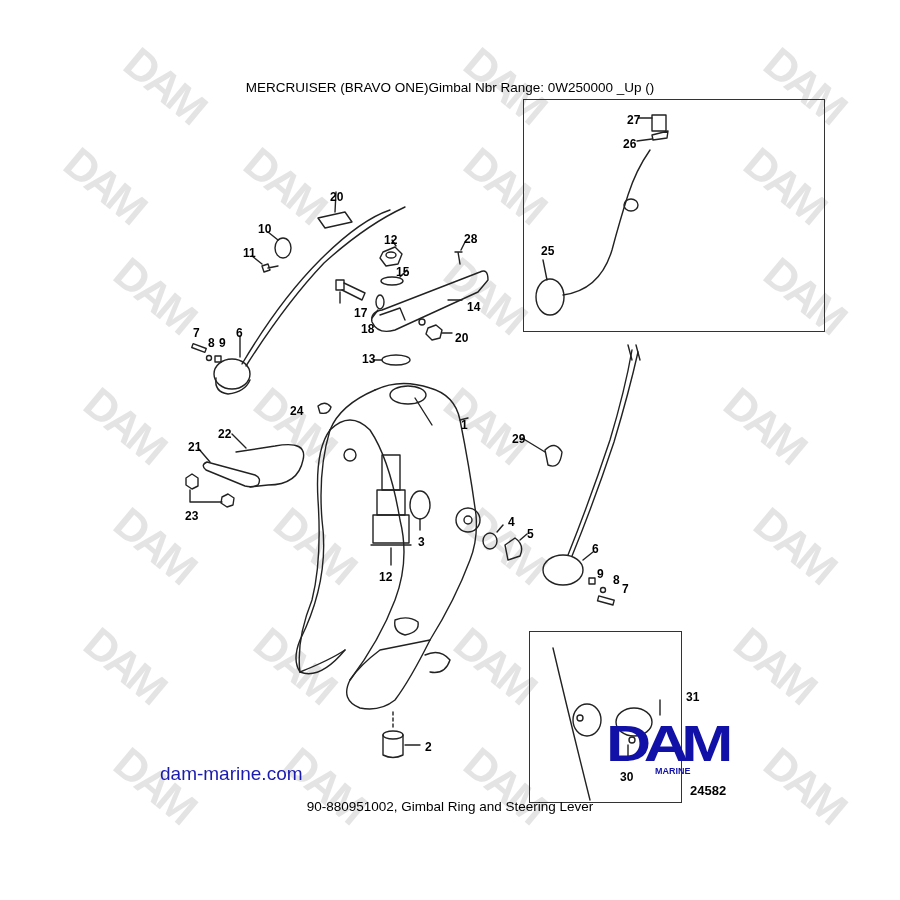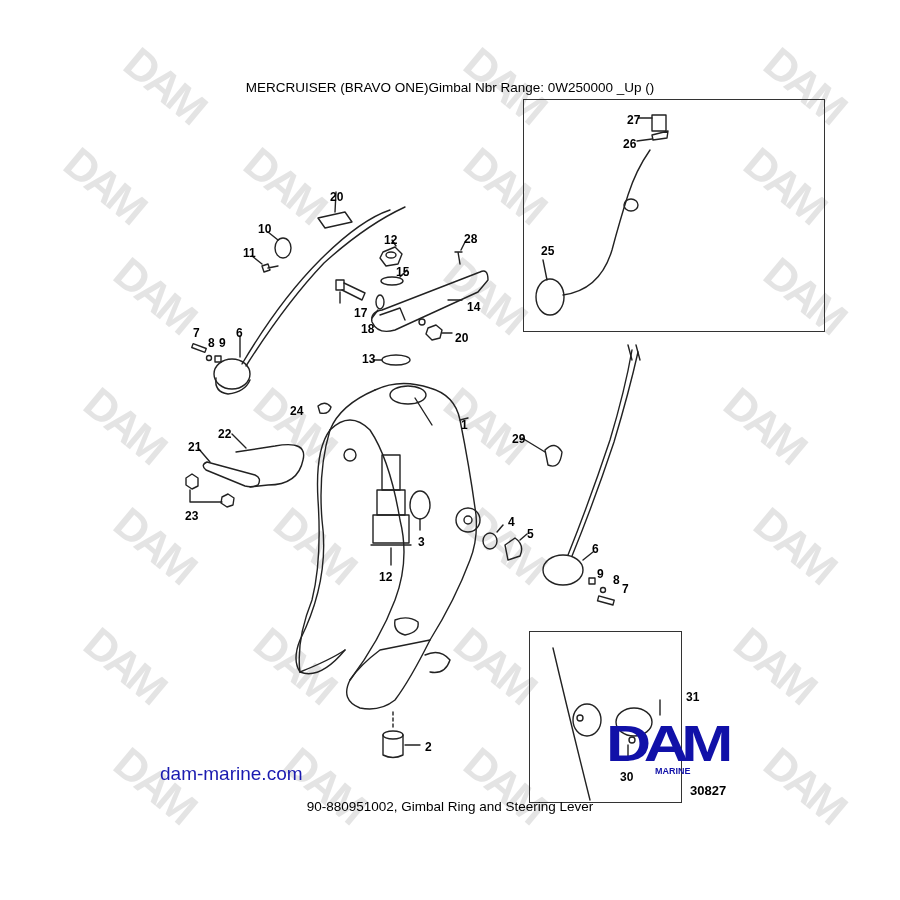--- a/index.html
+++ b/index.html
@@ -230,15 +230,15 @@
     <div class="lbl" style="left: 464px; top: 232px;">28</div>
     <div class="lbl" style="left: 512px; top: 432px;">29</div>
     <div class="lbl" style="left: 620px; top: 770px;">30</div>
     <div class="lbl" style="left: 654px; top: 690px; margin-left: 32px;">31</div>
   </div>
 
 <a id="site" href="#">dam-marine.com</a>
 
 <div id="logo-text">DAM</div>
 <div id="logo-sub">MARINE</div>
-<div id="figno">30827</div>
+<div id="figno">24582</div>
 
 <div id="caption">90-880951002, Gimbal Ring and Steering Lever</div>
 
 </body></html>

